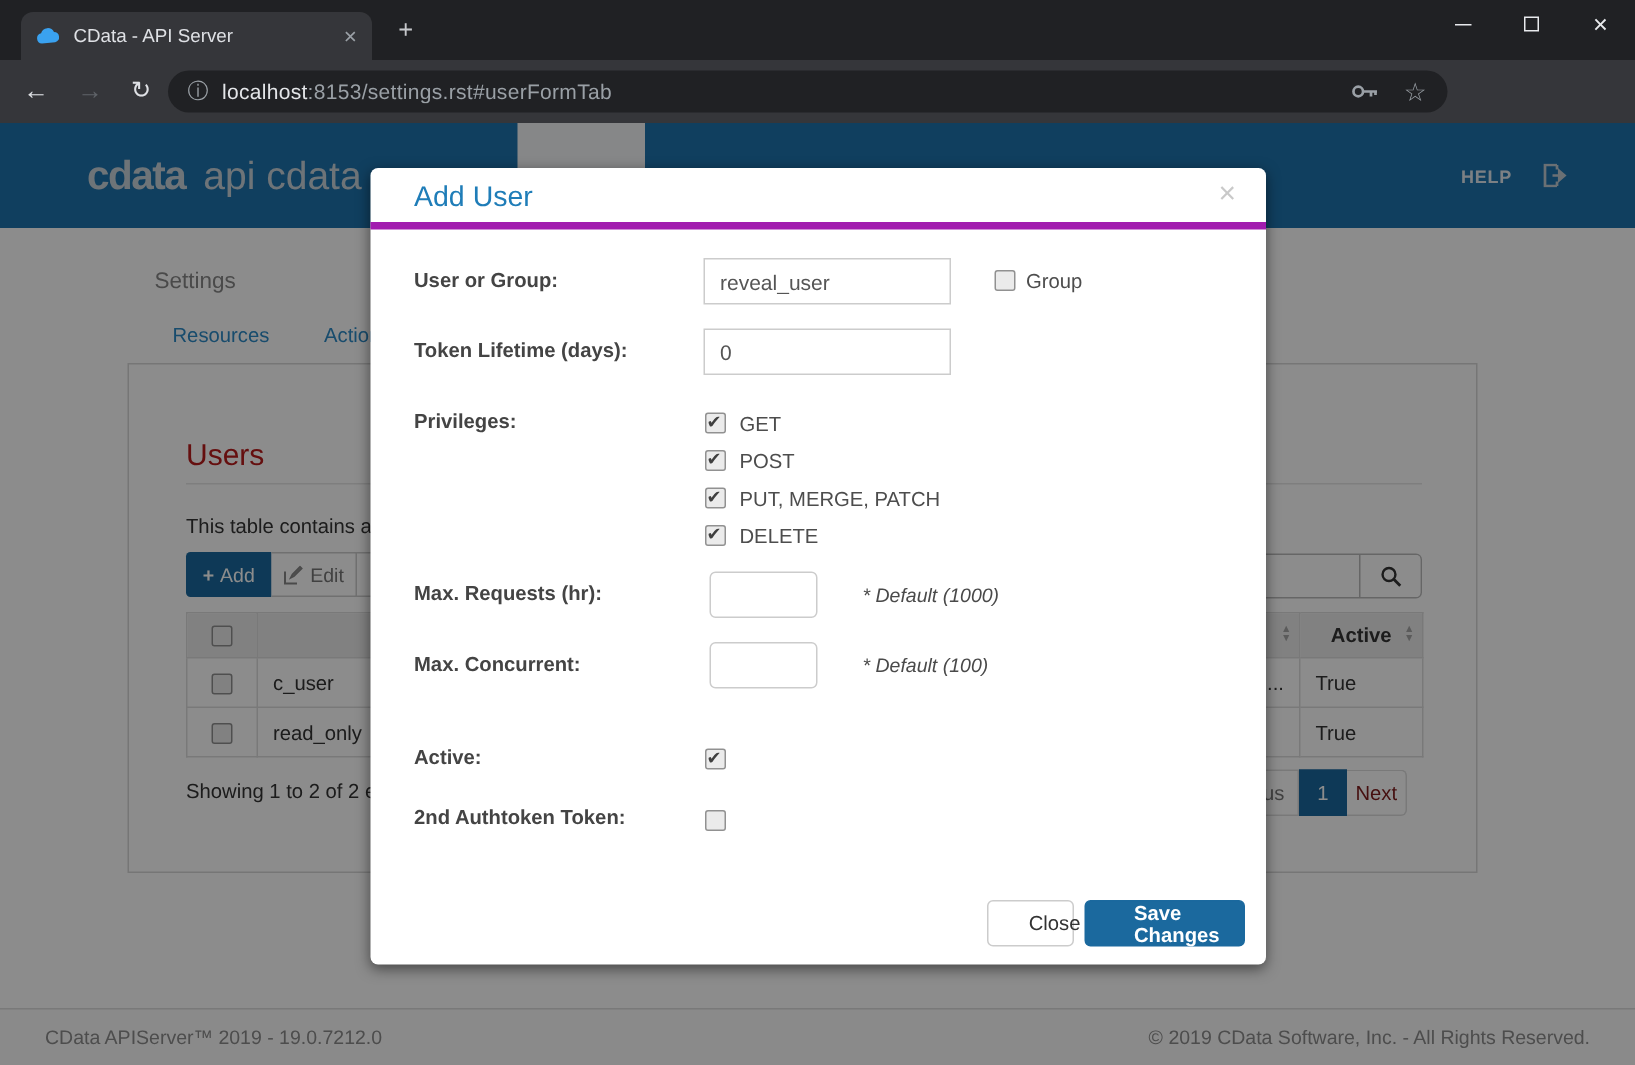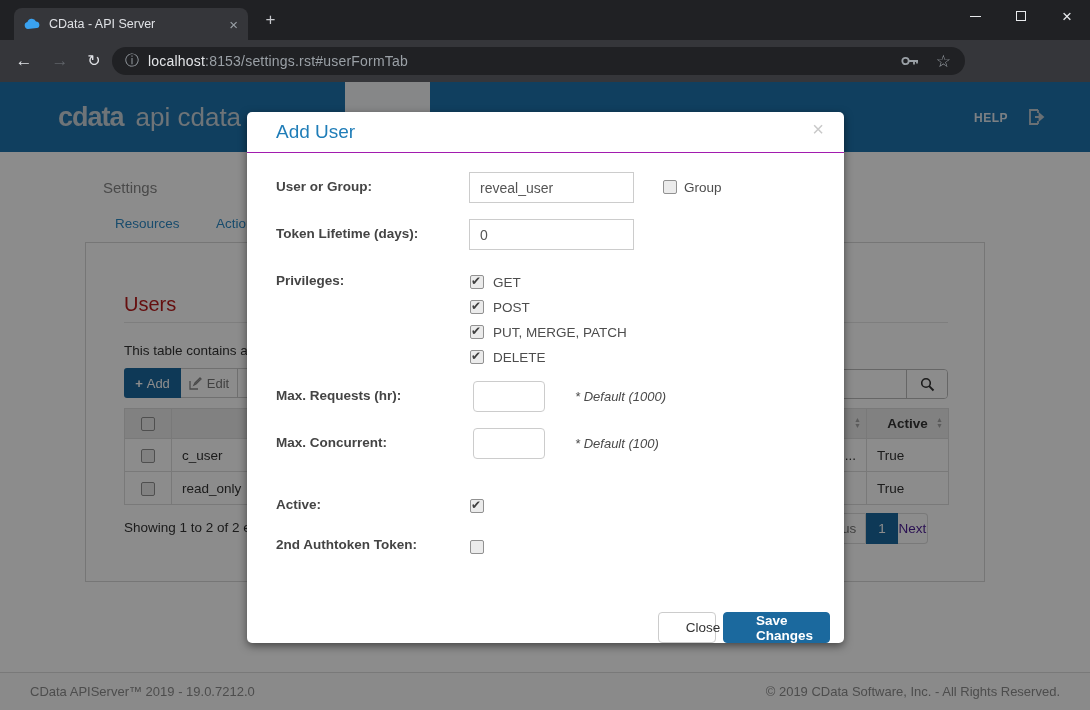--- a/index.html
+++ b/index.html
@@ -79,50 +79,50 @@
   td.cbcell, th.cbcell { text-align:center; padding:0; }
   .sort-ico { position:absolute; right:5px; top:8px; display:flex; flex-direction:column; line-height:6px; }
   .sort-ico span { font-size:7px; color:#a6a6a6; }
   td.trunc { text-align:right; padding-right:6px; color:#333; }
 
   .showing { position:absolute; left:38px; top:277px; font-size:13.5px; color:#333; white-space:nowrap; }
   .pager { position:absolute; left:708px; top:270px; height:31px; display:flex; font-size:13.5px; }
   .pager > div { display:flex; align-items:center; justify-content:center; }
   .pg-prev { width:72px; background:#fff; border:1px solid #ddd; color:#777; border-radius:4px 0 0 4px; }
   .pg-cur { width:32px; background:#1b699e; border:1px solid #1b699e; color:#fff; }
-  .pg-next { width:30px; background:#fff; border:1px solid #ddd; border-left:none; color:#4c1d95;
+  .pg-next { width:40px; background:#fff; border:1px solid #ddd; border-left:none; color:#7f1d1d;
              border-radius:0 4px 4px 0; }
 
   .page-footer { position:absolute; left:0; top:590px; width:100%; height:38px;
                  border-top:1px solid #ddd; background:#fbfbfb; }
   .foot-left { position:absolute; left:30px; top:11px; font-size:13px; color:#8c8c8c; }
   .foot-right { position:absolute; right:30px; top:11px; font-size:13px; color:#8c8c8c; }
 
   .backdrop { position:absolute; inset:0; background:rgba(0,0,0,0.45); z-index:40; }
 
   
   .modal { position:absolute; left:247px; top:30px; width:597px; height:531px; background:#fff;
            border-radius:5px; z-index:50; box-shadow:0 3px 9px rgba(0,0,0,.5); }
-  .m-header { position:relative; height:41px; border-bottom:1px solid #a21caf; }
+  .m-header { position:relative; height:41px; border-bottom:5px solid #a21caf; }
   .m-title { position:absolute; left:29px; top:9px; font-size:19px; color:#1f7db8; }
   .m-close { position:absolute; right:20px; top:7px; font-size:20px; color:#c9c9c9; line-height:1; }
   .m-label { position:absolute; left:29px; font-size:13.5px; font-weight:bold; color:#444; }
   .m-input { position:absolute; left:222px; width:165px; height:31px; border:1px solid #ccc;
              padding:0 10px; font-size:14px; color:#555; outline:none;
              font-family:"Liberation Sans", sans-serif; }
   .m-input-sm { position:absolute; left:226px; width:72px; height:31px; border:1px solid #ccc;
                 border-radius:4px; padding:0 8px; font-size:14px; color:#555; outline:none;
                 font-family:"Liberation Sans", sans-serif; }
   .m-note { position:absolute; left:328px; font-size:13px; font-style:italic; color:#4a4a4a; }
   .cb { width:14px; height:14px; background:#ebebeb; border:1px solid #919191; border-radius:2px;
         position:absolute; }
   .cb.checked::after { content:"✔"; position:absolute; left:0px; top:-2px; font-size:12px; color:#3f3f3f; }
   .cb-inline { position:static; display:inline-block; vertical-align:middle; }
   .cb-label { position:absolute; font-size:13.5px; color:#4d4d4d; }
-  .m-footer-btn { position:absolute; top:500px; height:31px; border-radius:4px; font-size:13.5px;
+  .m-footer-btn { position:absolute; top:488px; height:31px; border-radius:4px; font-size:13.5px;
                   display:flex; align-items:center; justify-content:center;padding-left:32px; }
   .btn-mclose { left:411px; width:58px; background:#fff; border:1px solid #ccc; color:#333; }
   .btn-msave { left:476px; width:107px; background:#1b699e; border:1px solid #1b699e; color:#fff;
                font-weight:600; }
 </style>
 </head>
 <body>
 
 <div id="stage">
 

